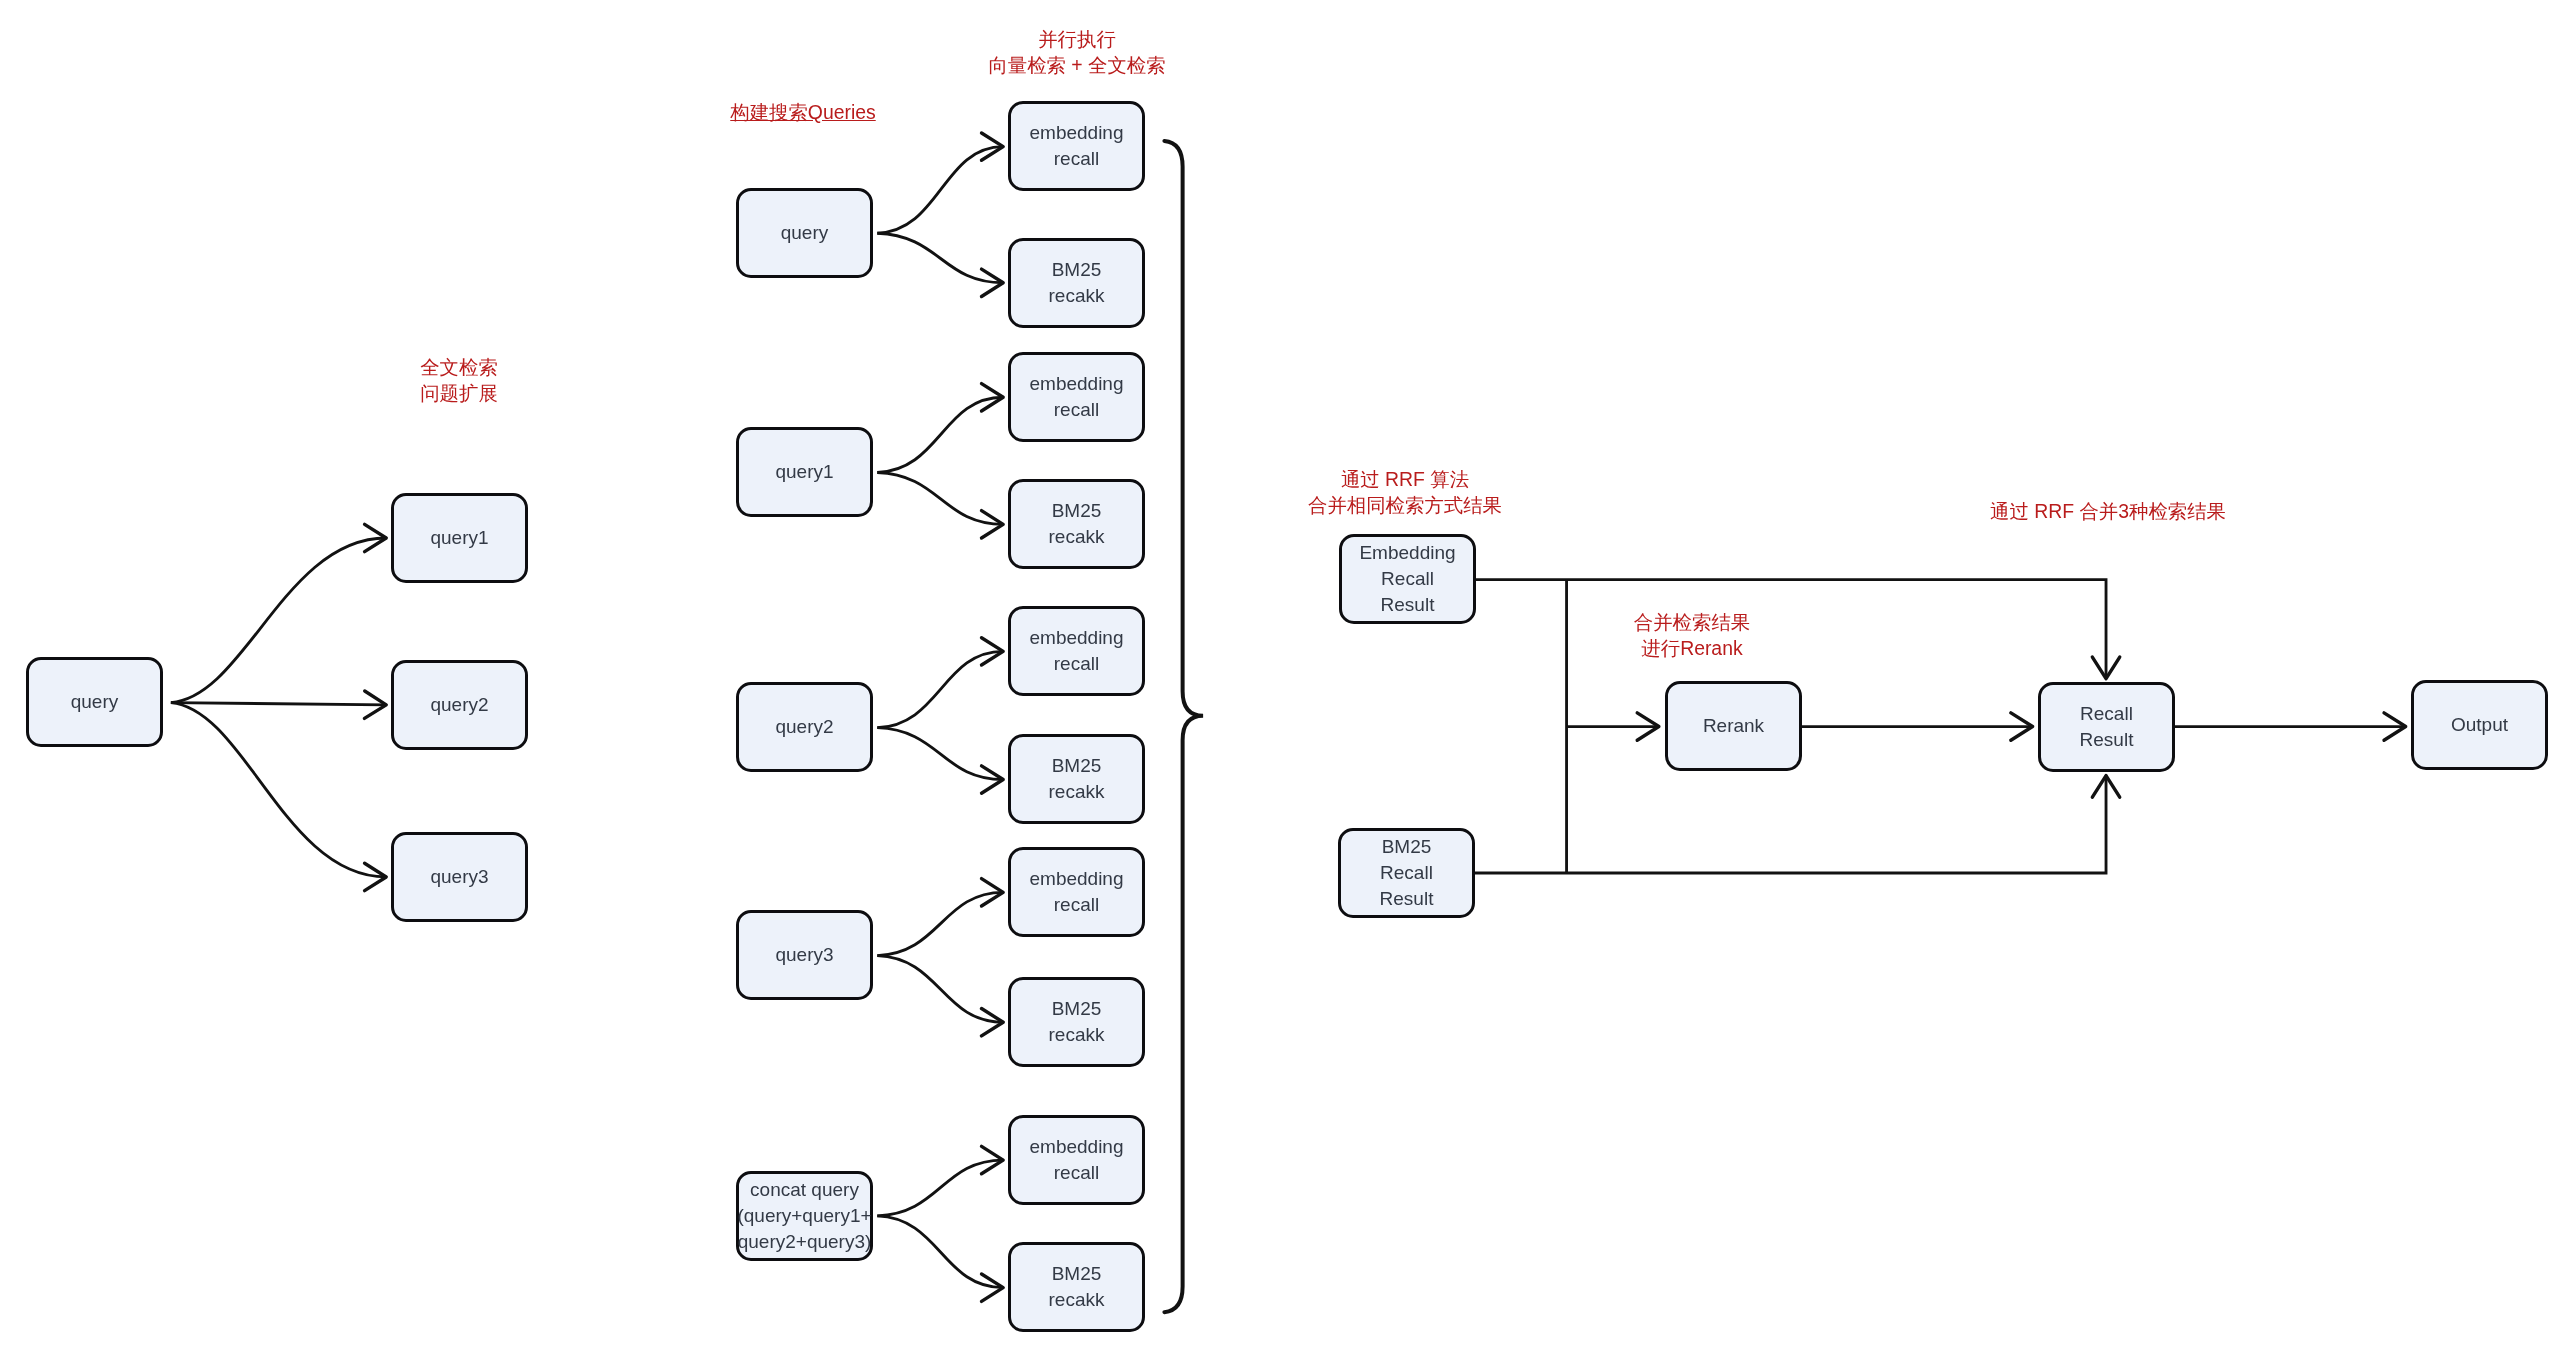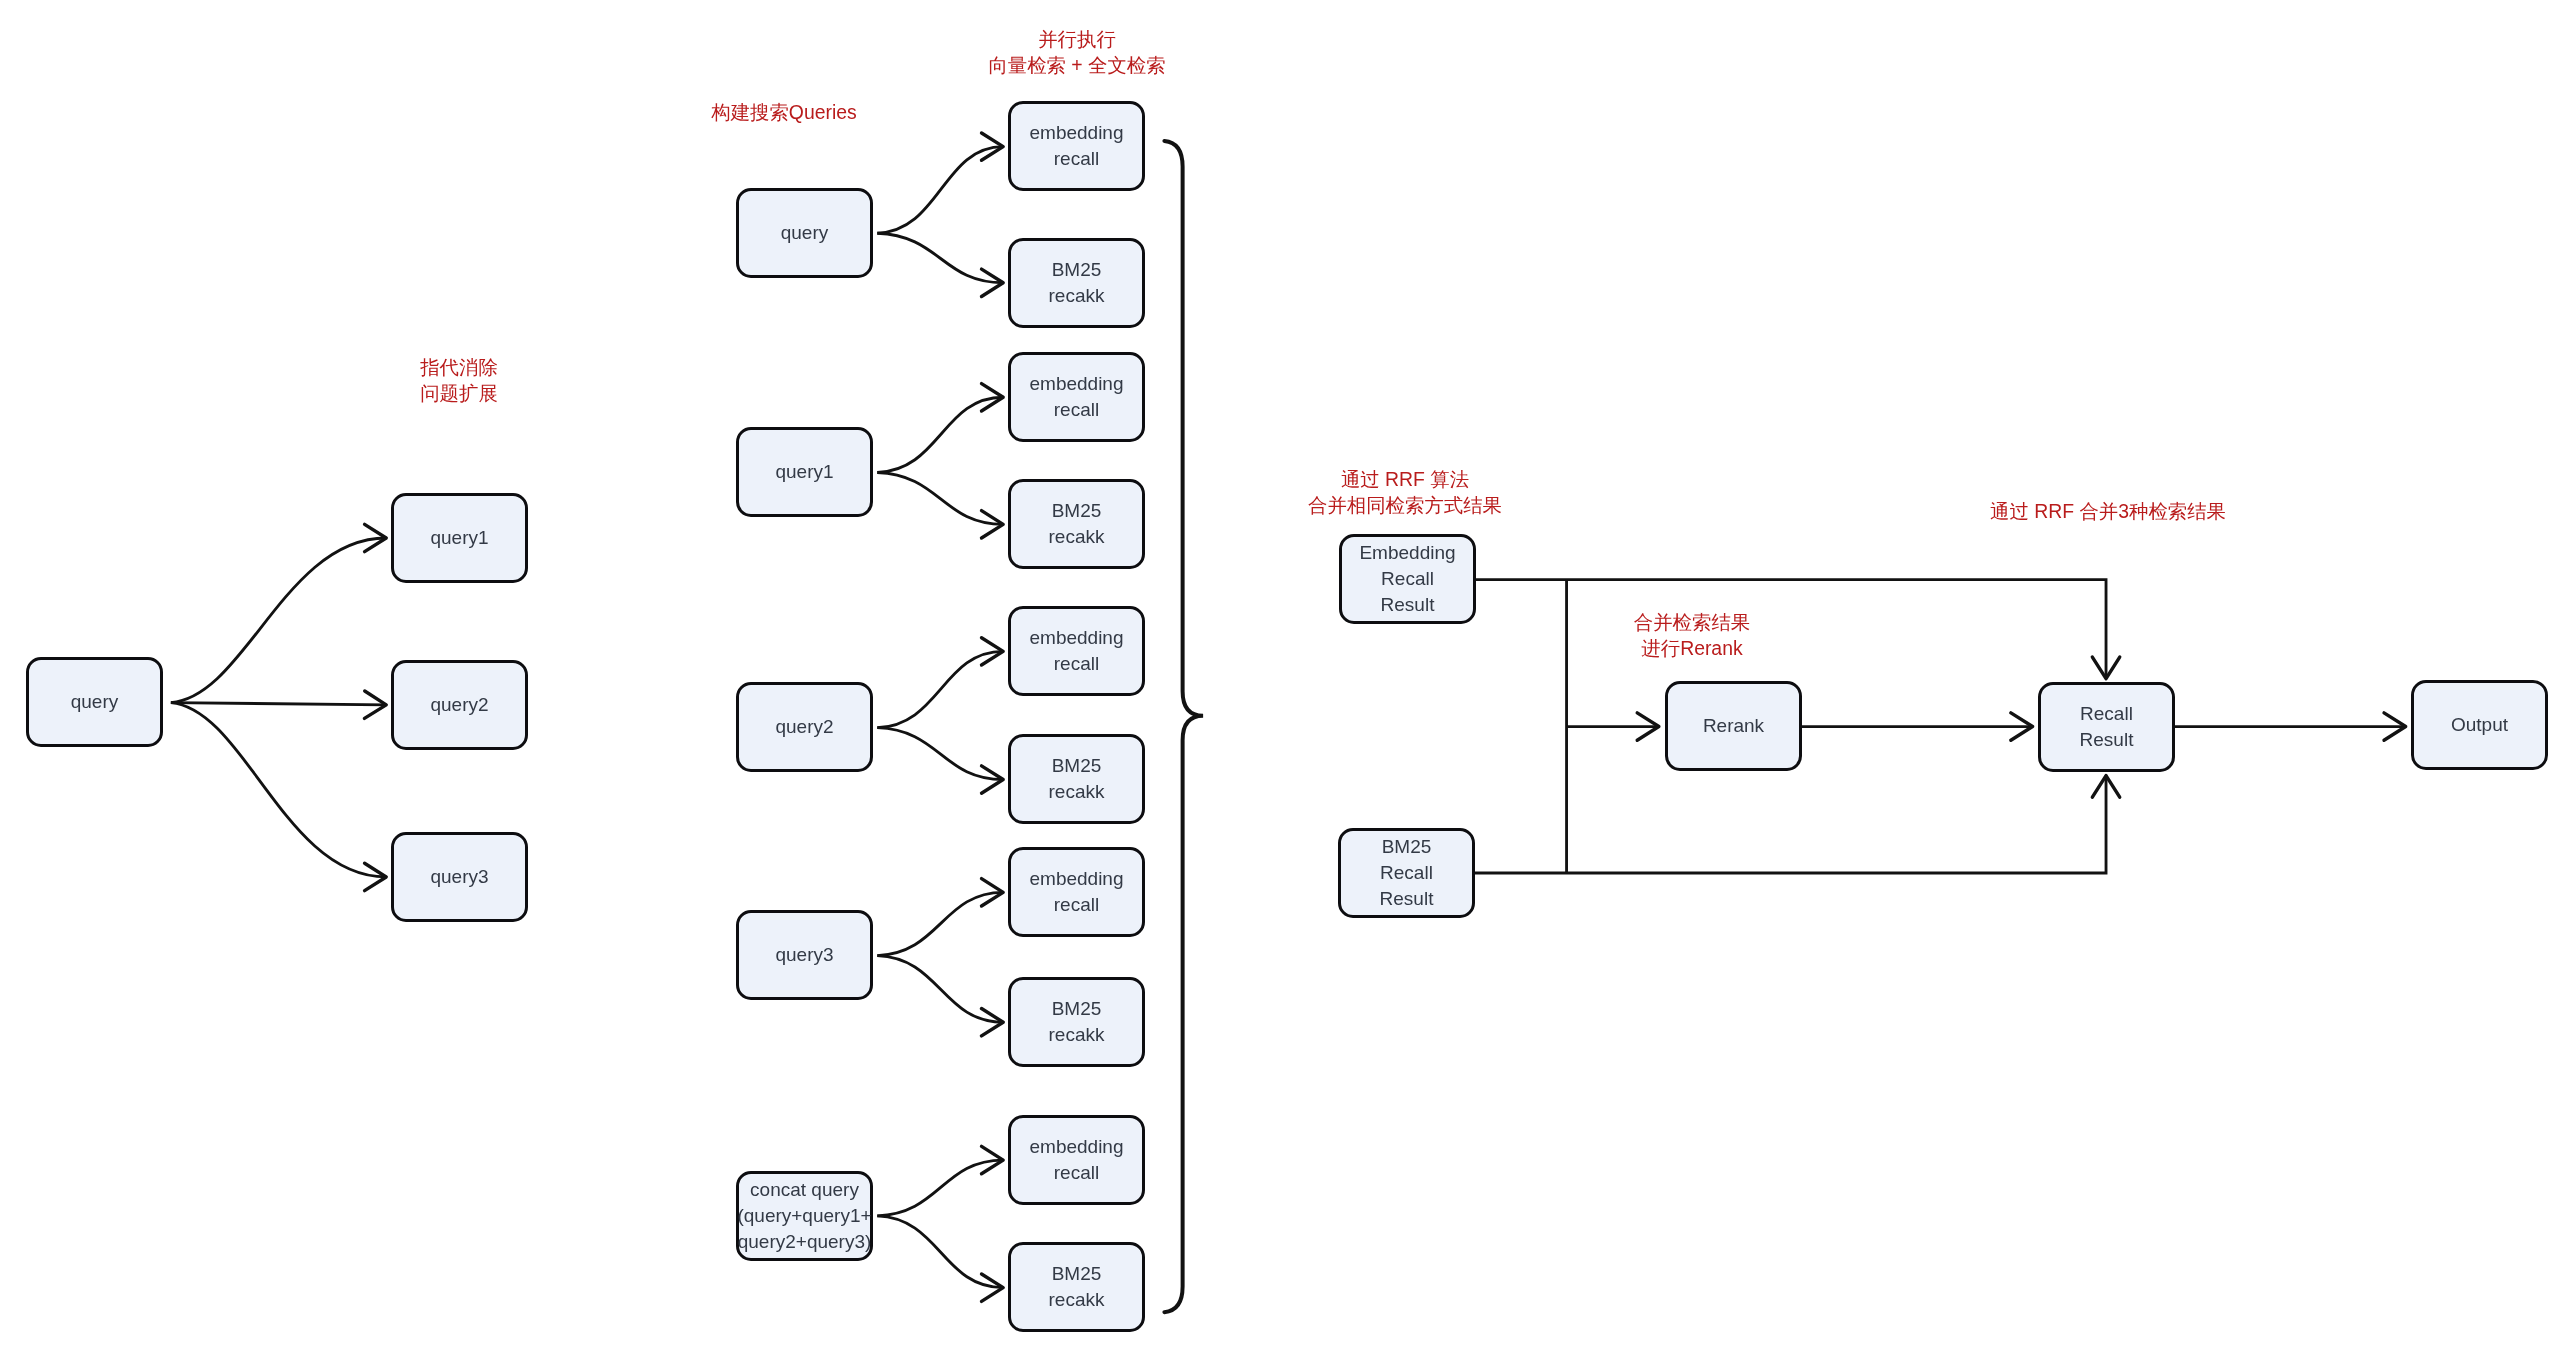--- a/index.html
+++ b/index.html
@@ -65,23 +65,23 @@
     <path class="brace" d="M2044,247 Q2076,250 2076,292 L2076,1213 Q2076,1256 2112,1256 Q2076,1256 2076,1299 L2076,2258 Q2076,2300 2044,2303"></path>
 
     <path class="edge" d="M2590,1017 L3697,1017 L3697,1191" marker-end="url(#arr)"></path>
     <path class="edge" d="M2588,1532 L3697,1532 L3697,1361" marker-end="url(#arr)"></path>
     <path class="edge" d="M2750,1017 L2750,1532"></path>
     <path class="edge" d="M2750,1275 L2912,1275" marker-end="url(#arr)"></path>
     <path class="edge" d="M3162,1275 L3568,1275" marker-end="url(#arr)"></path>
     <path class="edge" d="M3818,1275 L4223,1275" marker-end="url(#arr)"></path>
   </svg>
 
-  <div class="anno" style="left:459px;top:354px;">指代消除
+  <div class="anno" style="left:459px;top:354px;">全文检索
 问题扩展</div>
-  <div class="anno" style="left:784px;top:99px;">构建搜索Queries</div>
+  <div class="anno" style="left:803px;top:99px;text-decoration:underline;">构建搜索Queries</div>
   <div class="anno" style="left:1077px;top:26px;">并行执行
 向量检索 + 全文检索</div>
   <div class="anno" style="left:1405px;top:466px;">通过 RRF 算法
 合并相同检索方式结果</div>
   <div class="anno" style="left:1692px;top:609px;">合并检索结果
 进行Rerank</div>
   <div class="anno" style="left:2108px;top:498px;">通过 RRF 合并3种检索结果</div>
 
   <div class="node" style="left:26px;top:657px;">query</div>
   <div class="node" style="left:391px;top:493px;">query1</div>

